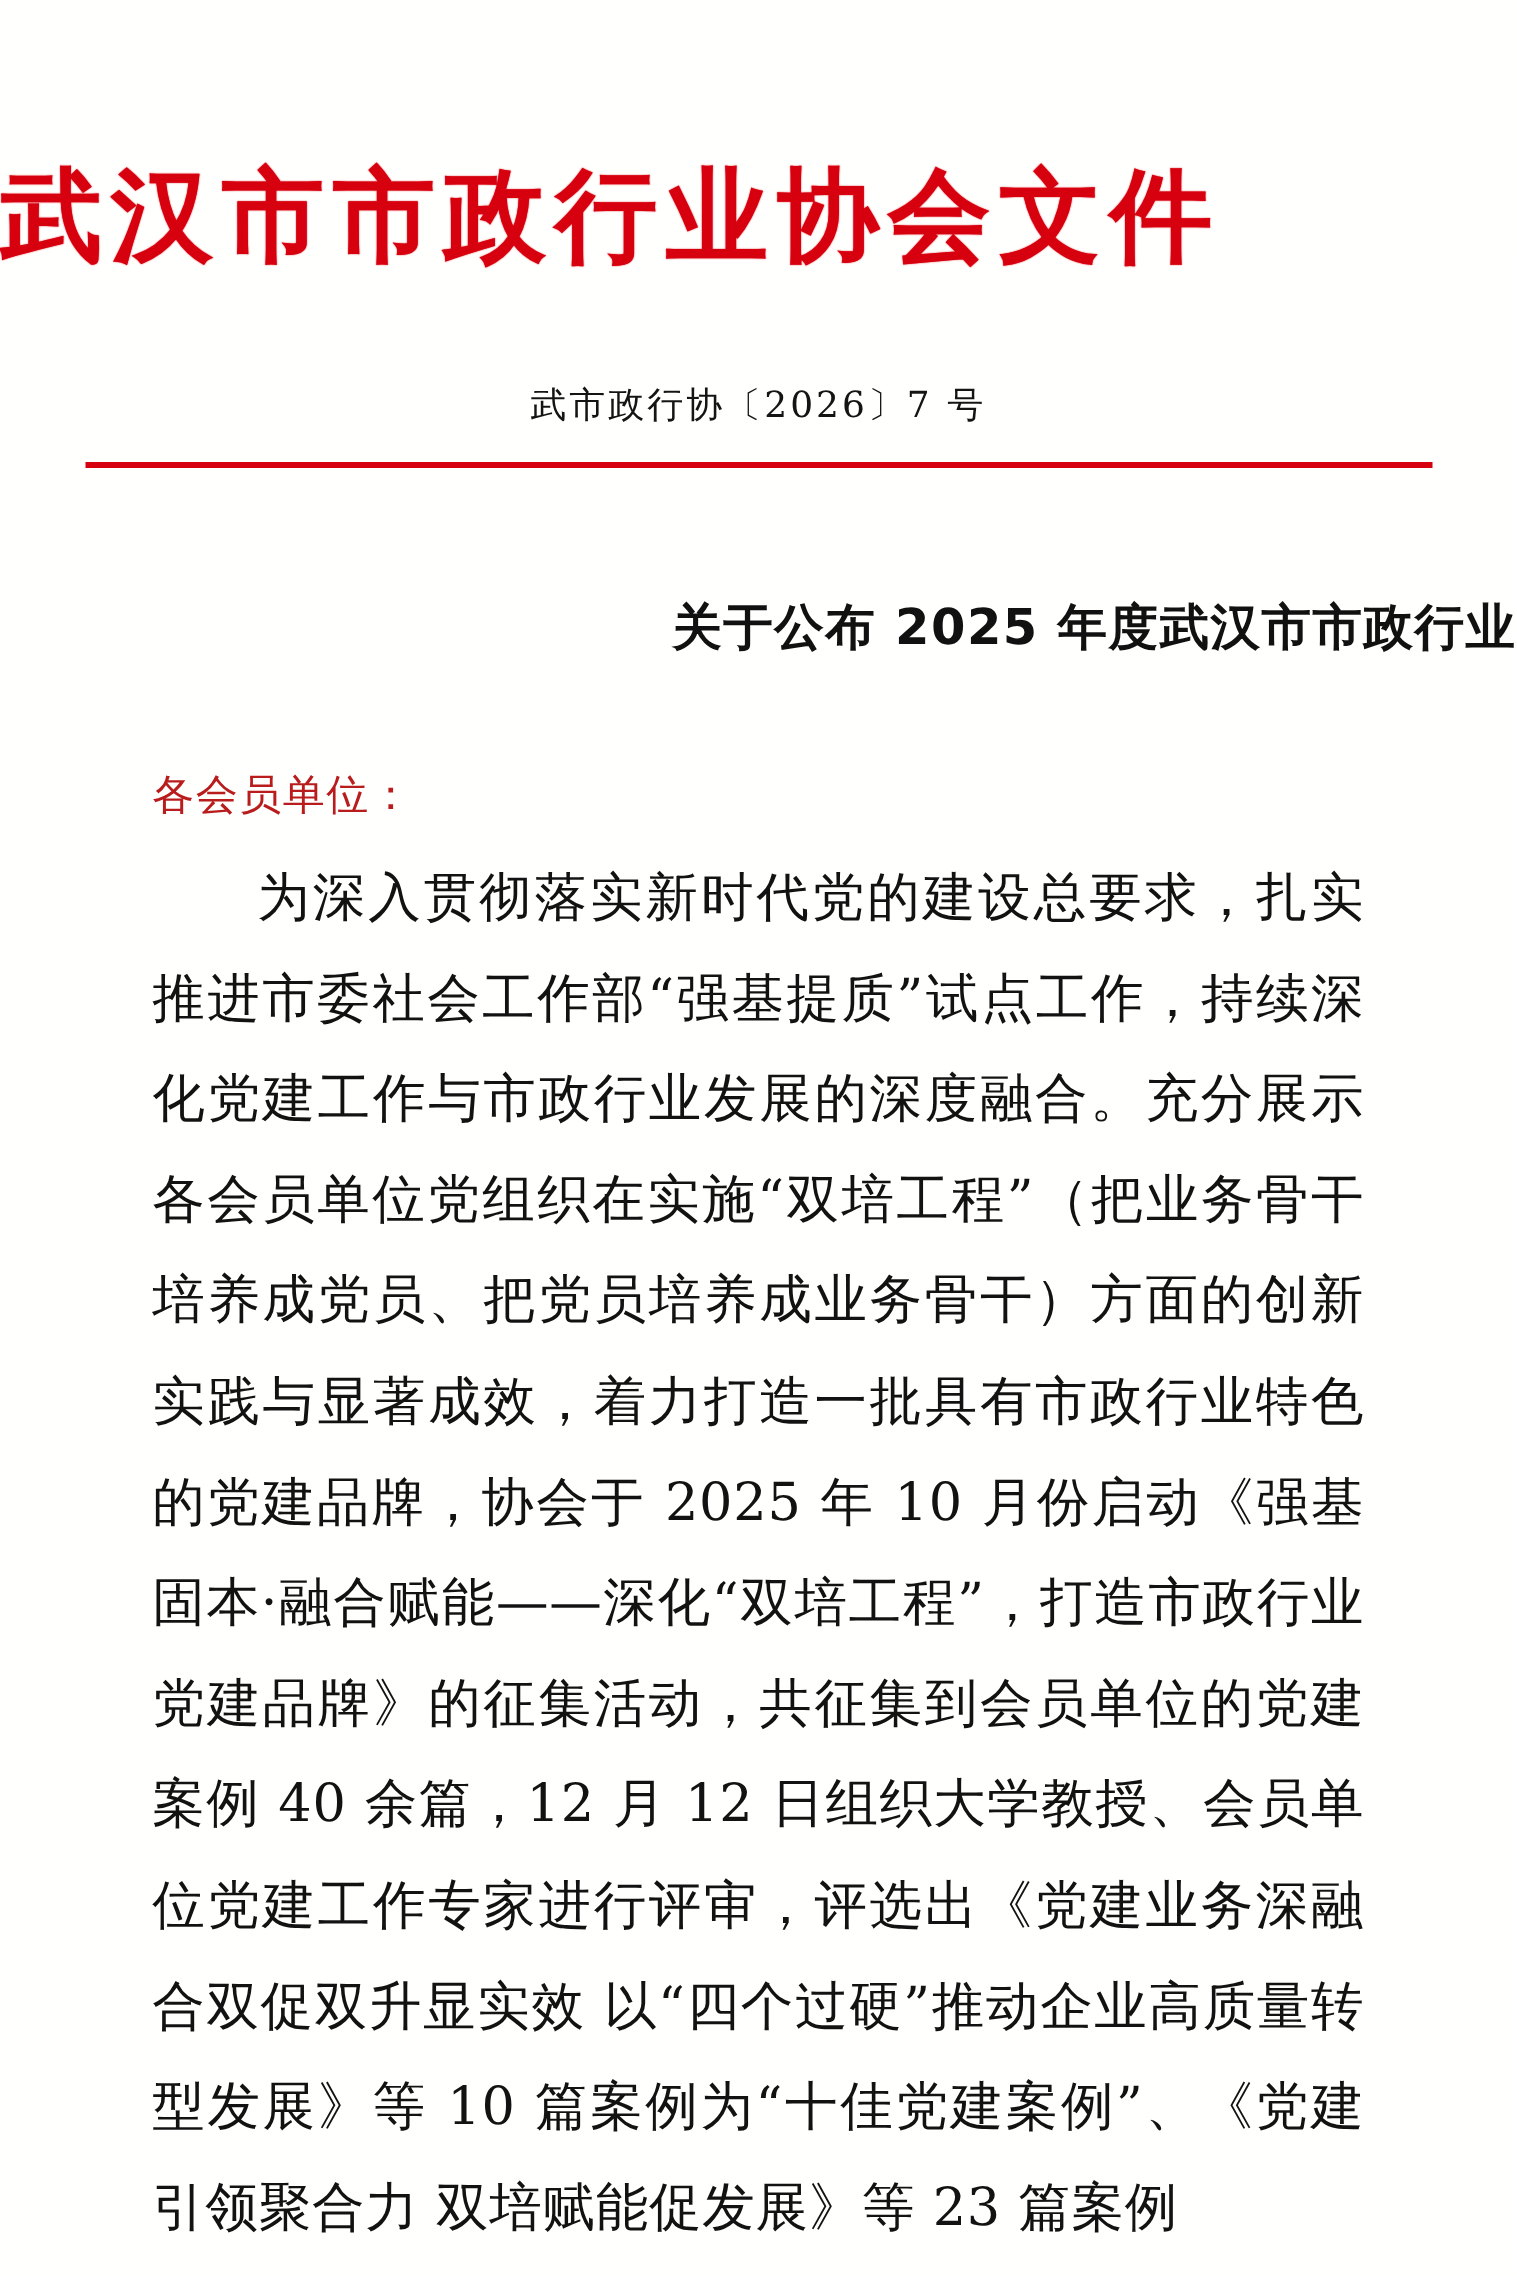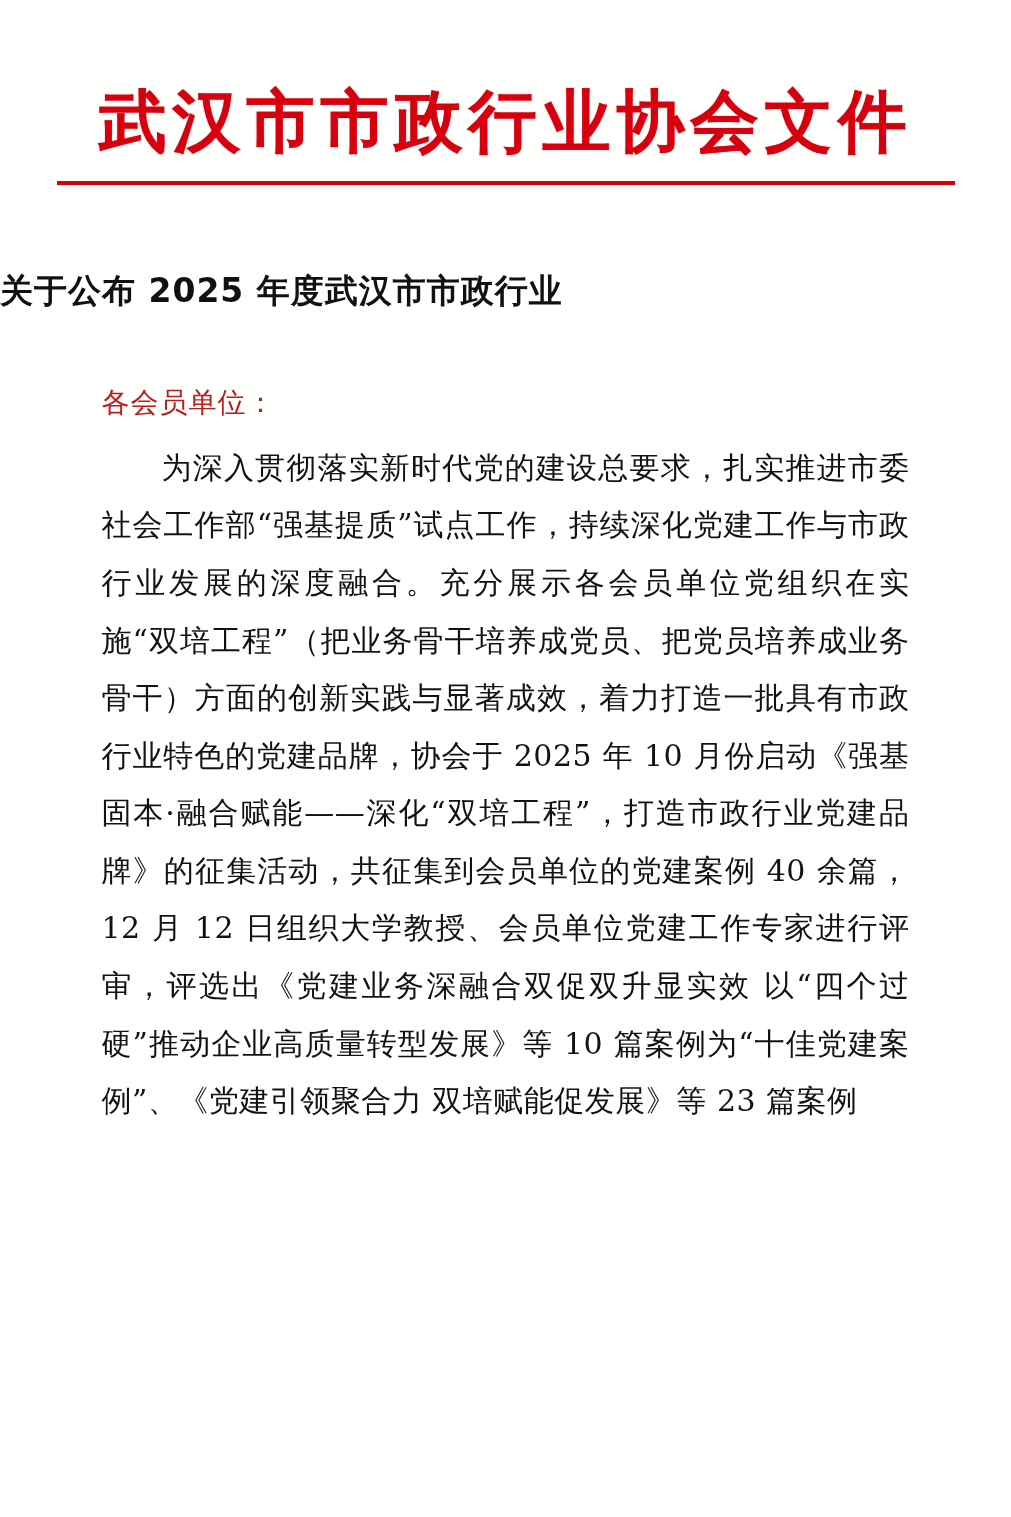--- a/index.html
+++ b/index.html
@@ -16,22 +16,22 @@
     overflow: hidden;
   }
   .page {
     position: relative;
     width: 1011px;
     height: 1517px;
     background: #fffffd;
     box-sizing: border-box;
   }
   .doc-header {
-    padding-top: 84px;
-    text-align: center;
+    padding-top: 107px;
+    text-align: left;
   }
   .org-title {
     font-family: "DejaVu Serif", "Liberation Serif", serif;
     color: #d7000f;
     font-size: 68px;
     font-weight: bold;
     letter-spacing: 6px;
     line-height: 1.1;
     white-space: nowrap;
     text-shadow: 0 0 1px #d7000f;
@@ -45,21 +45,21 @@
     font-family: "DejaVu Serif", "Liberation Serif", serif;
   }
   .red-rule {
     margin: 22px auto 0 auto;
     width: 898px;
     height: 4px;
     background: #d7000f;
   }
   .doc-title {
     margin-top: 78px;
-    text-align: left;
+    text-align: right;
     font-size: 33px;
     font-weight: bold;
     line-height: 1.72;
     letter-spacing: 1px;
     color: #111111;
     font-family: "DejaVu Sans", "Liberation Sans", sans-serif;
   }
   .doc-title .line {
     display: block;
   }
@@ -68,38 +68,39 @@
     width: 808px;
   }
   .salutation {
     font-size: 28px;
     letter-spacing: 1px;
     line-height: 1.9;
     color: #b91c1c;
   }
   .body-para {
     margin-top: 10px;
-    font-size: 30px;
+    font-size: 35px;
     line-height: 1.92;
     letter-spacing: 0.5px;
     text-align: justify;
     text-justify: inter-ideograph;
     text-indent: 2em;
     color: #121212;
   }
 </style>
 </head>
 <body>
 
 <div class="page">
 
   <div class="doc-header">
     <div class="org-title">武汉市市政行业协会文件</div>
   </div>
 
+  <div class="doc-number">武市政行协〔2026〕7 号</div>
 
   <div class="red-rule"></div>
 
   <div class="doc-title">
     <span class="line">关于公布 2025 年度武汉市市政行业</span>
   </div>
 
   <div class="body-block">
     <div class="salutation">各会员单位：</div>
     <div class="body-para">为深入贯彻落实新时代党的建设总要求，扎实推进市委社会工作部“强基提质”试点工作，持续深化党建工作与市政行业发展的深度融合。充分展示各会员单位党组织在实施“双培工程”（把业务骨干培养成党员、把党员培养成业务骨干）方面的创新实践与显著成效，着力打造一批具有市政行业特色的党建品牌，协会于 2025 年 10 月份启动《强基固本·融合赋能——深化“双培工程”，打造市政行业党建品牌》的征集活动，共征集到会员单位的党建案例 40 余篇，12 月 12 日组织大学教授、会员单位党建工作专家进行评审，评选出《党建业务深融合双促双升显实效 以“四个过硬”推动企业高质量转型发展》等 10 篇案例为“十佳党建案例”、《党建引领聚合力 双培赋能促发展》等 23 篇案例</div>

